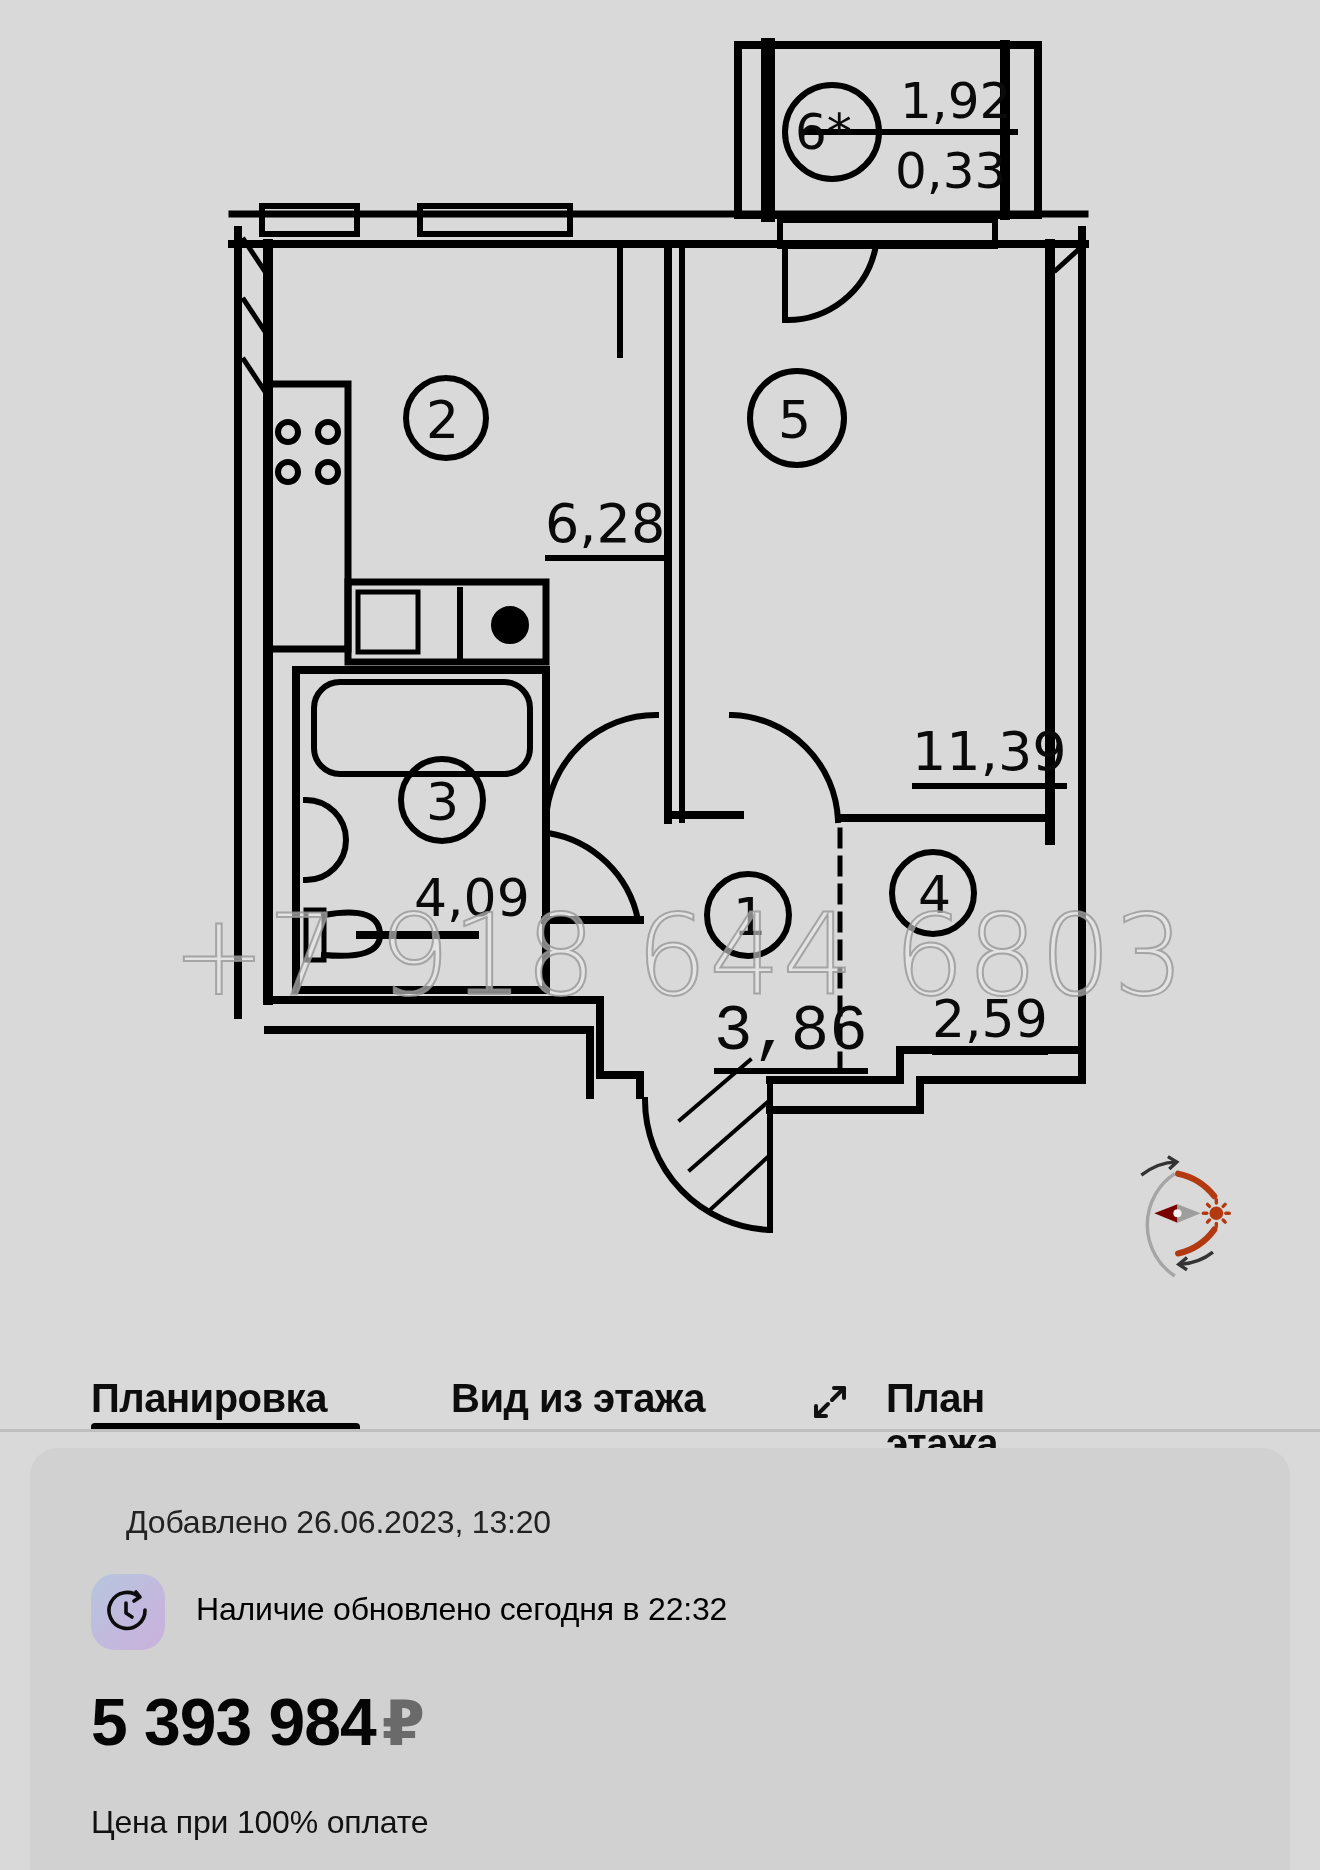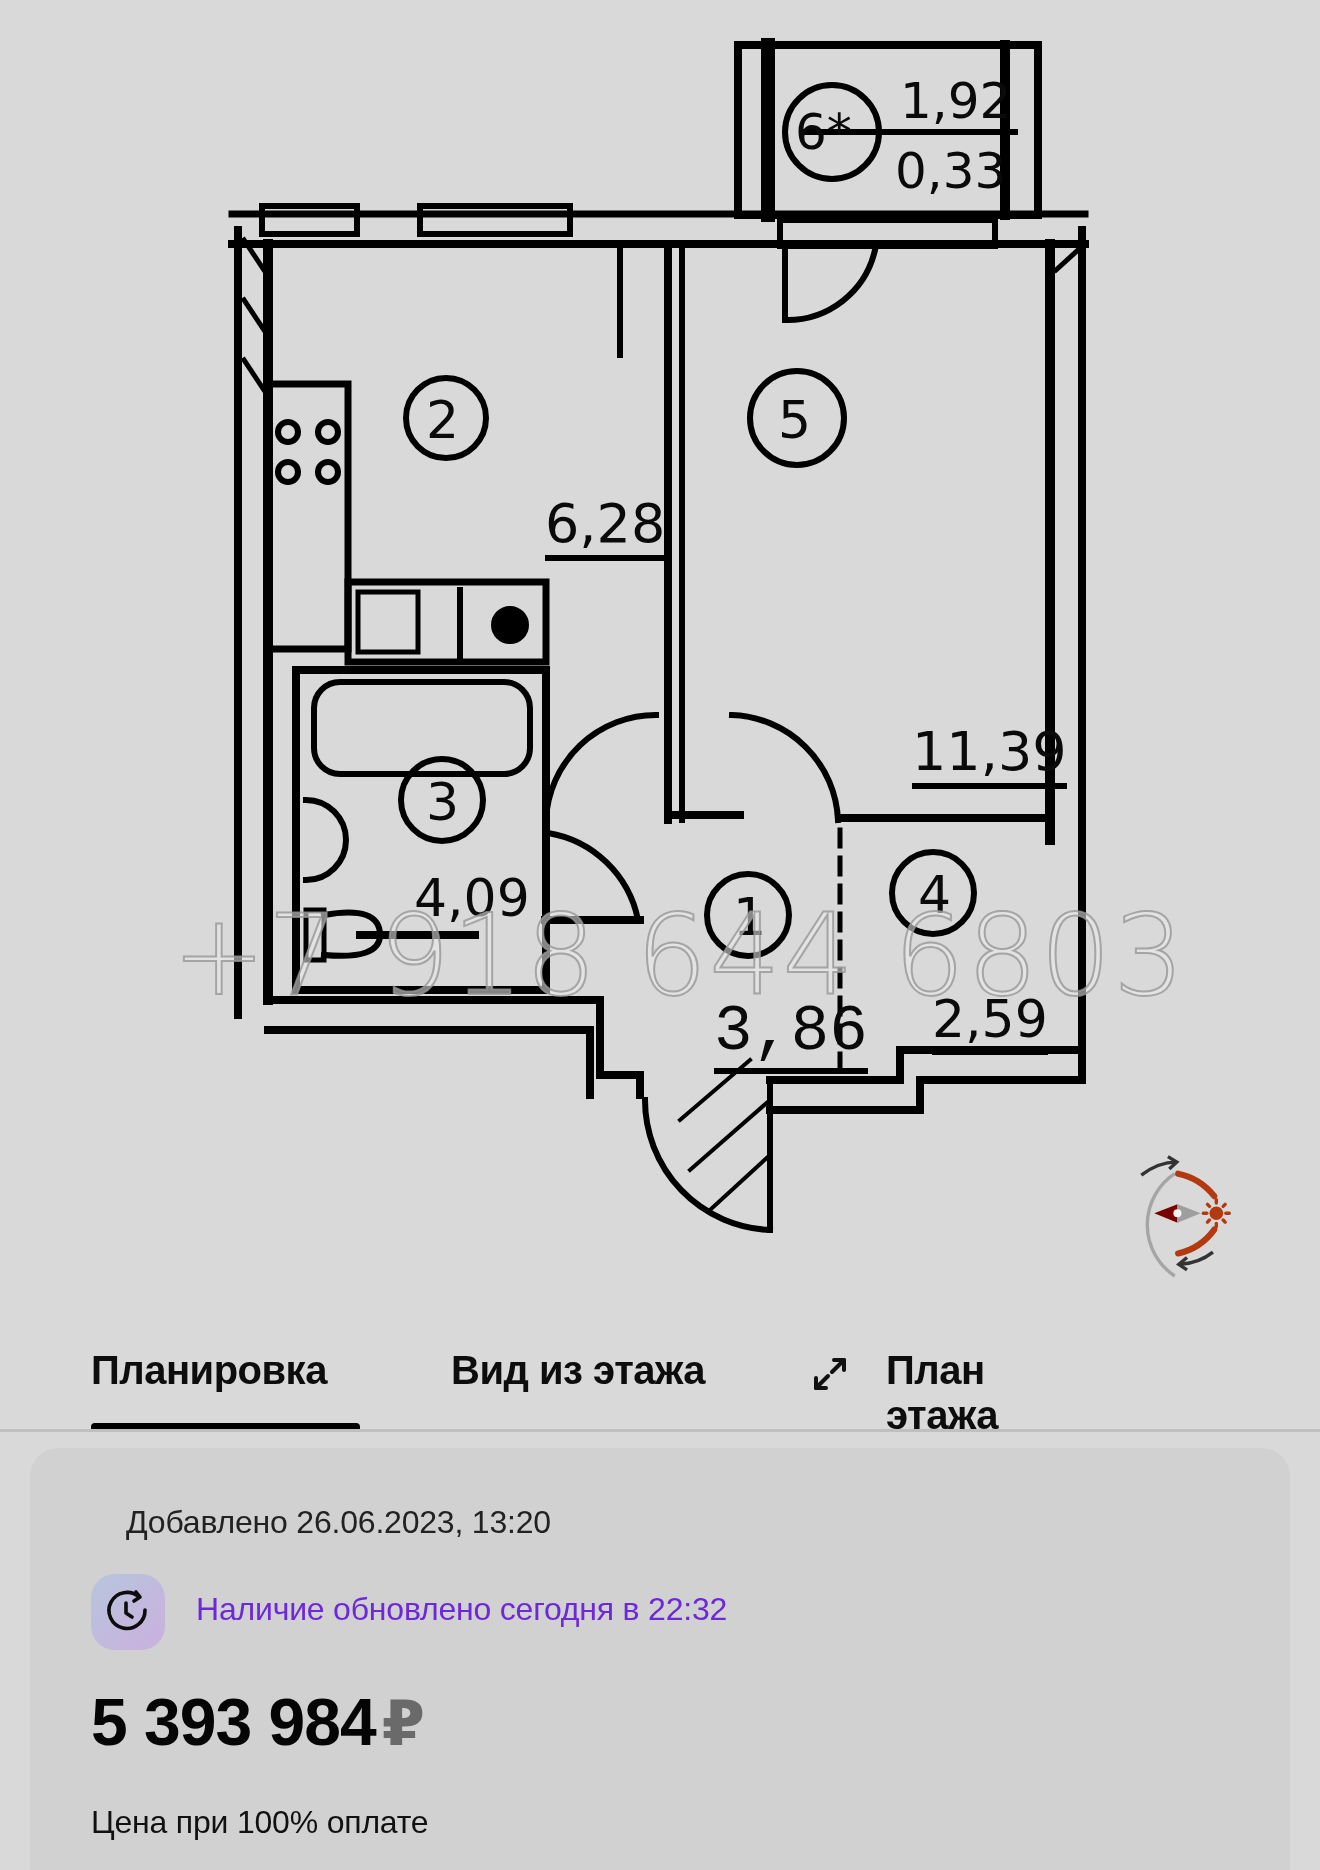--- a/index.html
+++ b/index.html
@@ -14,21 +14,21 @@
   .plan-svg { position: absolute; left: 0; top: 0; }
   .watermark {
     position: absolute; left: 172px; top: 890px;
     font-family: "DejaVu Sans", sans-serif; font-size: 112px; font-weight: 300;
     color: rgba(235,235,235,0.55);
     -webkit-text-stroke: 2px rgba(150,150,150,0.8);
     letter-spacing: 2px; white-space: nowrap; pointer-events: none;
   }
   .compass { position: absolute; left: 1112px; top: 1128px; width: 150px; height: 180px; cursor: pointer; }
 
-  .tabs { position: absolute; left: 0; top: 1320px; width: 1089px; height: 110px; }
+  .tabs { position: absolute; left: 0; top: 1348px; width: 1089px; height: 110px; }
   .tab {
     position: absolute; top: 28px; font-size: 40px; font-weight: 700;
     letter-spacing: -0.5px; cursor: pointer; color: #0d0d0d;
   }
   .tab-1 { left: 91px; }
   .tab-2 { left: 451px; }
   .tab-3 { left: 886px; }
   .tab-icon { position: absolute; left: 806px; top: 30px; width: 48px; height: 48px; cursor: pointer; }
   .tab-underline {
     position: absolute; left: 91px; top: 1423px; width: 269px; height: 7px;
@@ -40,21 +40,21 @@
     position: absolute; left: 30px; top: 1448px; width: 1260px; height: 460px;
     background: #d1d1d1; border-radius: 28px;
   }
   .added { position: absolute; left: 61px; top: 56px; font-size: 32px; color: #222; letter-spacing: -0.2px; margin-left: 35px; }
   .status-badge {
     position: absolute; left: 61px; top: 126px; width: 74px; height: 76px;
     border-radius: 24px;
     background: linear-gradient(135deg, #b7c6dd 0%, #c3b8de 60%, #c9b1dc 100%);
   }
   .status-badge svg { position: absolute; left: 13px; top: 14px; }
-  .status-text { position: absolute; left: 166px; top: 143px; font-size: 32px; color: #6d28d9; letter-spacing: -0.2px; }
+  .status-text { position: absolute; left: 166px; top: 143px; font-size: 32px; color: #000000; letter-spacing: -0.2px; }
   .price { position: absolute; left: 61px; top: 236px; font-size: 66px; font-weight: 700; letter-spacing: -1px; color: #050505; }
   .currency { color: #6a6a6a; font-size: 62px; margin-left: 6px; }
   .price-note { position: absolute; left: 61px; top: 356px; font-size: 32px; color: #111; letter-spacing: -0.2px; }
 </style>
 </head>
 <body>
 
 <div class="plan-area">
   <svg class="plan-svg" width="1320" height="1320" viewBox="0 0 1320 1320" fill="none" stroke="#000" stroke-linecap="square">
 

